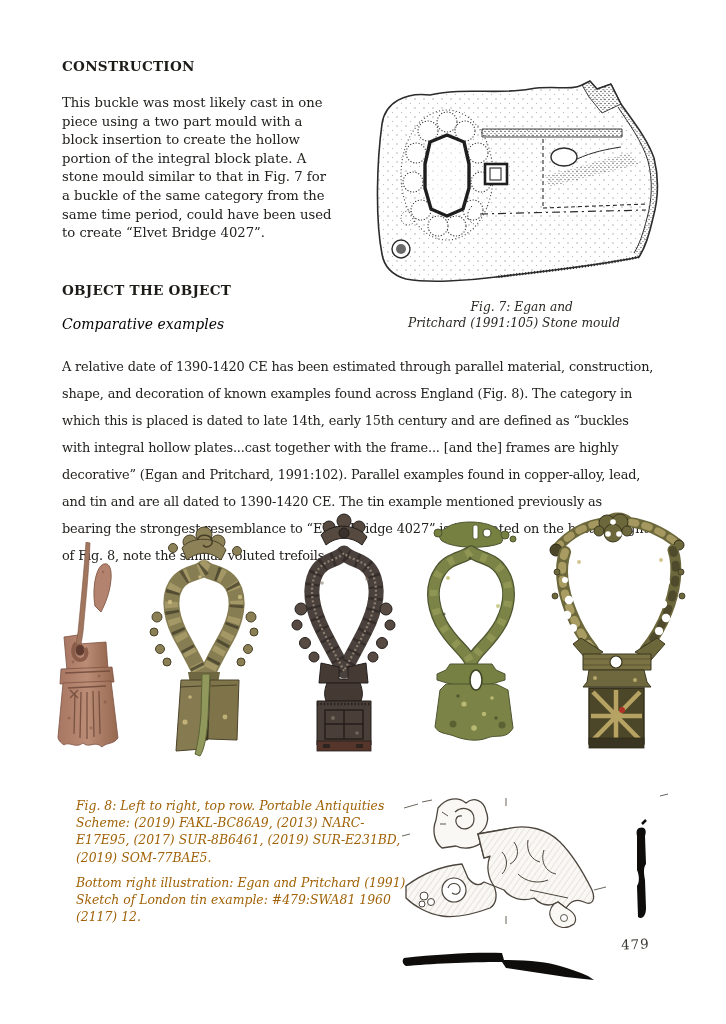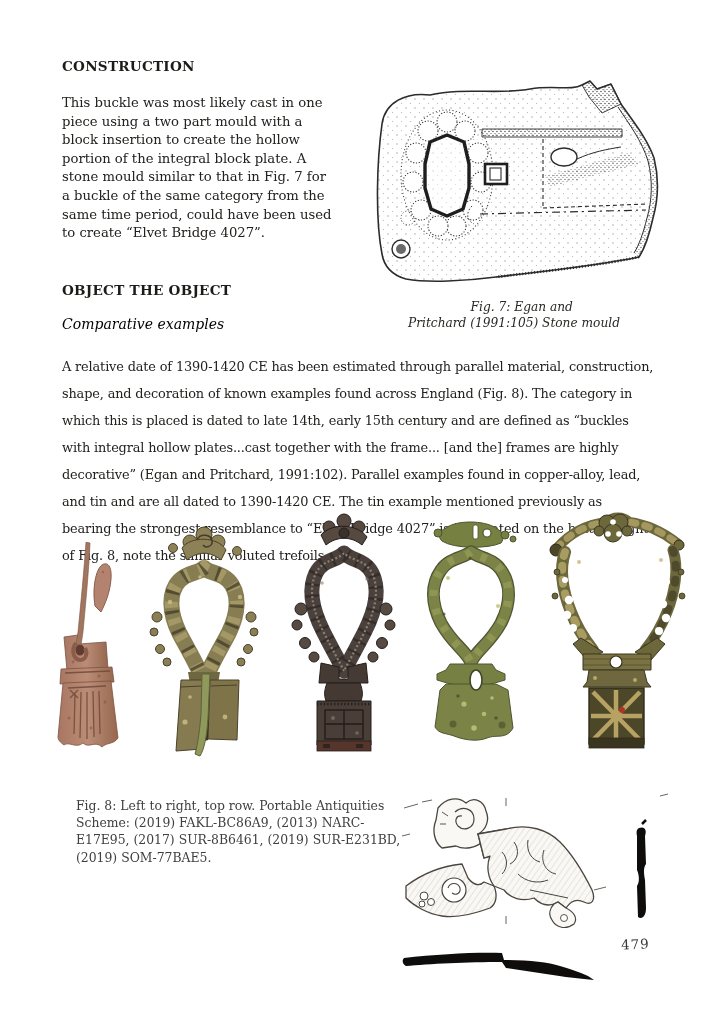--- a/index.html
+++ b/index.html
@@ -7,21 +7,21 @@
     position:relative;width:726px;height:1024px;background:#ffffff;
     font-family:"DejaVu Serif","Liberation Serif",serif;color:#211f1c;
     overflow:hidden;margin:0 auto;
   }
   .abs{position:absolute;}
   .heading{font-weight:bold;font-size:13.6px;letter-spacing:.25px;color:#1d1b18;}
   .bodytext{white-space:pre;font-size:13.2px;line-height:18.6px;color:#23211e;}
   .widebody{white-space:pre;font-size:12.9px;line-height:27px;letter-spacing:-0.15px;color:#23211e;}
   .subhead{font-style:italic;font-size:14px;color:#000000;}
   .caption{font-style:italic;font-size:12.2px;line-height:15.5px;white-space:pre;color:#2a2824;}
-  .caption8{font-size:12.4px;line-height:17.2px;white-space:pre;color:#404040;}
+  .caption8{font-style:italic;font-size:12.4px;line-height:17.2px;white-space:pre;color:#a16207;}
   .fig7cap{text-align:center;}
   .sketch-num{font-size:13.5px;color:#3a3733;letter-spacing:1px;transform:rotate(-2deg);}
   svg{display:block;}
 </style>
 </head>
 <body>
 
 <div class="page">
 
   <div class="abs heading" style="left:62px;top:58px;">CONSTRUCTION</div>
@@ -315,20 +315,23 @@
             <circle cx="116" cy="48" r="2"></circle>
         </g>
       </svg>
     </div>
   </div>
 
   <div class="abs caption8" style="left:76px;top:797px;">Fig. 8: Left to right, top row. Portable Antiquities
 Scheme: (2019) FAKL-BC86A9, (2013) NARC-
 E17E95, (2017) SUR-8B6461, (2019) SUR-E231BD,
 (2019) SOM-77BAE5.</div>
+  <div class="abs caption8" style="left:76px;top:874px;">Bottom right illustration: Egan and Pritchard (1991)
+Sketch of London tin example: #479:SWA81 1960
+(2117) 12.</div>
 
   <div class="abs" style="left:398px;top:790px;">
     <svg width="315" height="195" viewBox="0 0 315 195">
       <defs>
         <pattern id="hatch" width="5" height="5" patternUnits="userSpaceOnUse" patternTransform="rotate(35)">
           <line x1="0" y1="0" x2="0" y2="5" stroke="#938b7d" stroke-width="0.8"></line>
         </pattern>
       </defs>
 
       <g stroke="#6a655c" stroke-width="1" fill="none">

